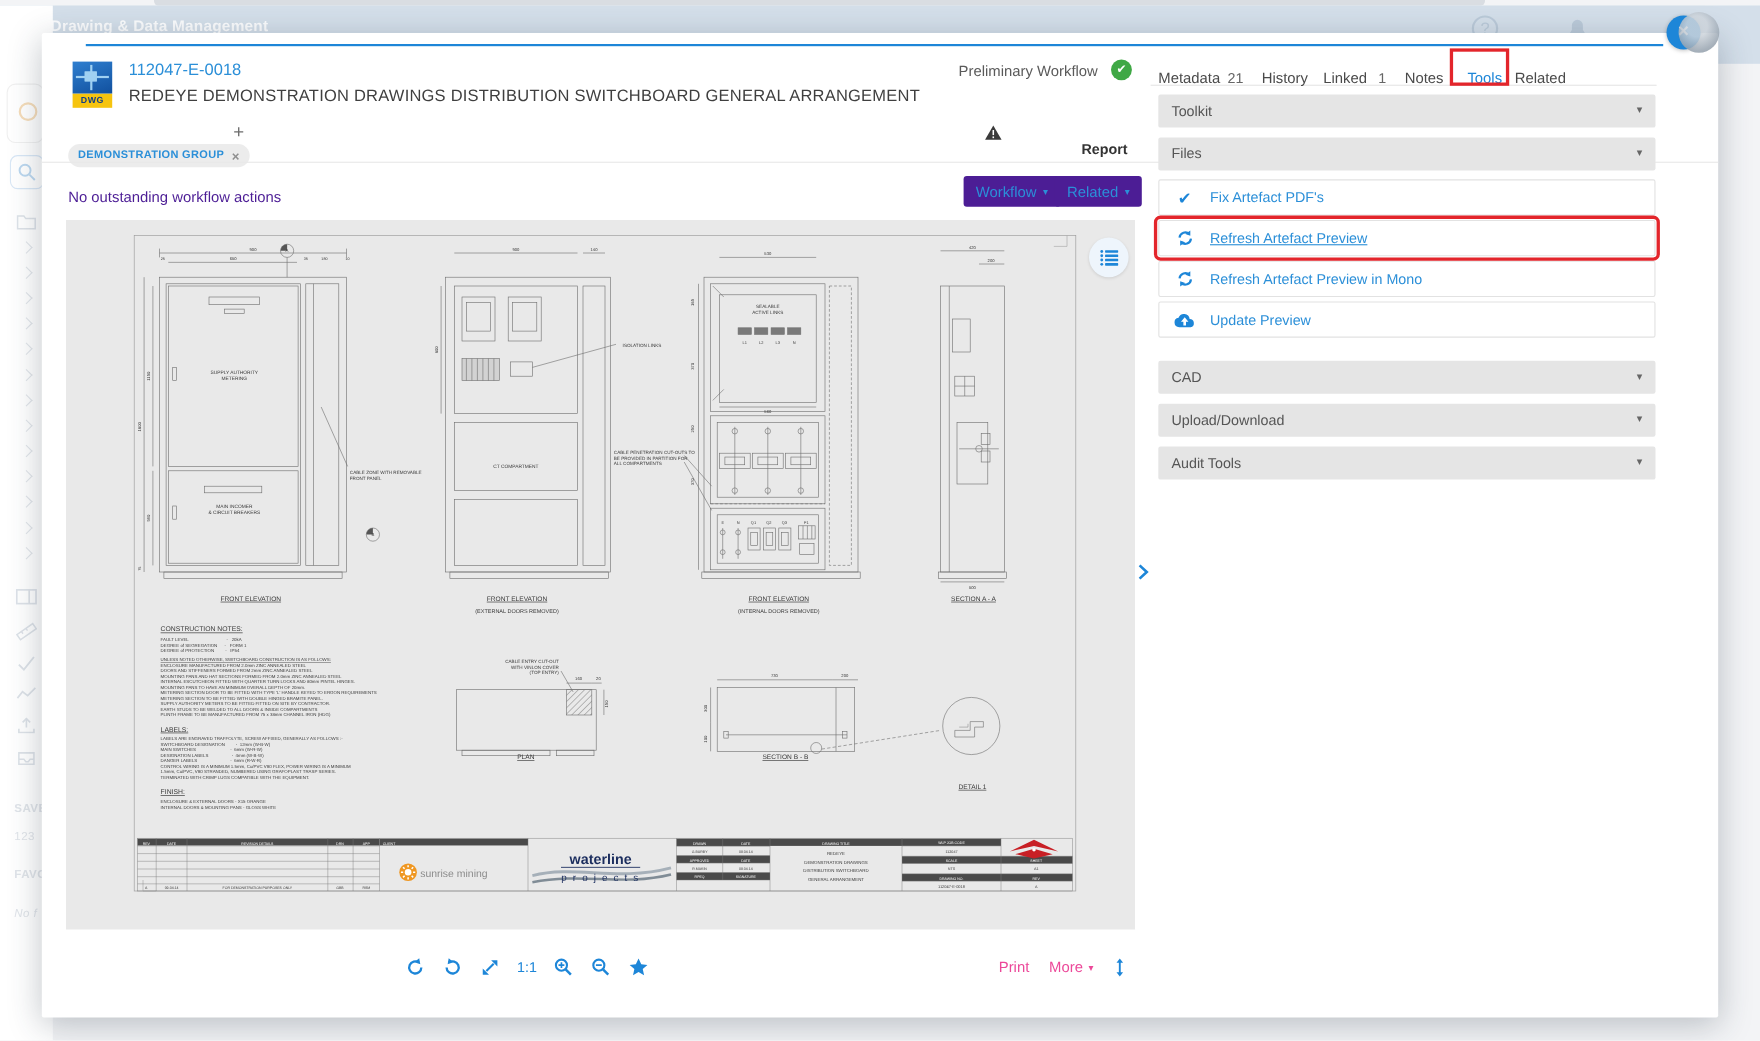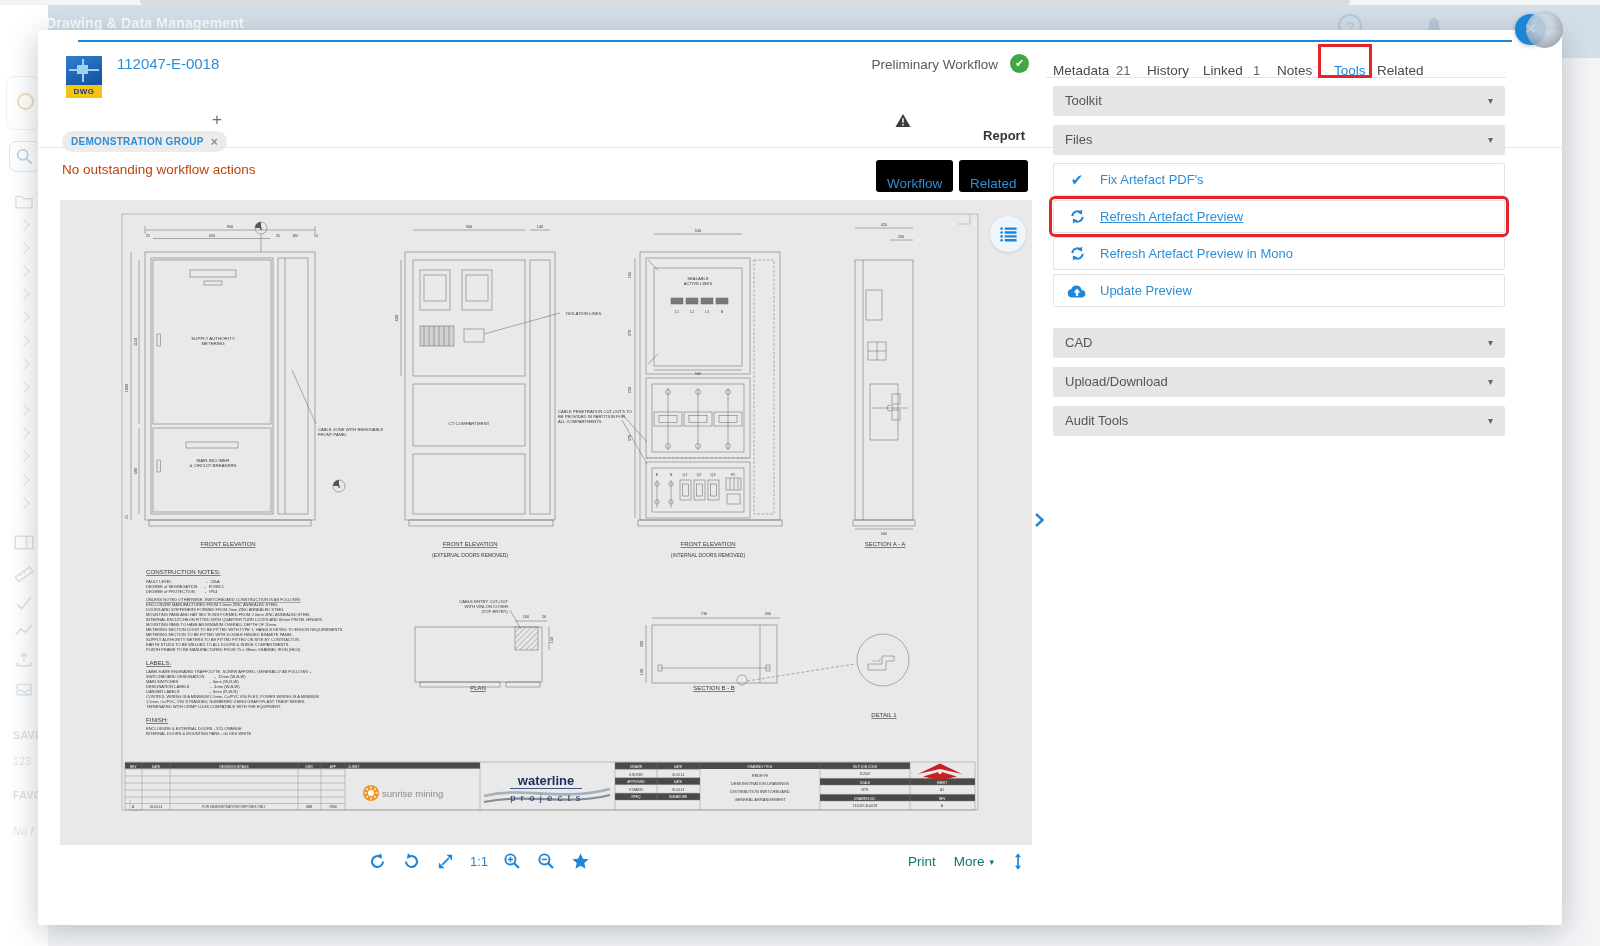--- a/index.html
+++ b/index.html
@@ -43,40 +43,40 @@
   #wf-status { position:absolute; left:660px; top:27px; width:300px; text-align:right; font-size:13.5px; color:#5a5a5a; }
   #wf-badge { position:absolute; left:972px; top:24px; width:19px; height:19px; border-radius:50%; background:#3fa845; color:#fff; font-size:11px; text-align:center; line-height:19px; }
   #report { position:absolute; left:857px; top:83px; width:130px; text-align:right; font-size:13px; color:#333; font-weight:700; cursor:pointer; }
   #report svg { vertical-align:-2px; margin-right:4px; }
   #tag-pill { position:absolute; left:24px; top:81px; height:21px; background:#ececec; border-radius:10.5px; padding:0 9px;
     display:flex; align-items:center; gap:7px; font-size:10px; font-weight:700; color:#2b8fd8; letter-spacing:.3px;margin-top:20px; }
   #tag-pill .x { color:#8f8f8f; font-size:12px; font-weight:700; cursor:pointer; }
   #tag-add { position:absolute; left:174px; top:80px; font-size:17px; color:#6e6e6e; cursor:pointer; }
   
   #wf-bar { position:absolute; left:0; top:117px; width:1524px; border-top:1px solid #e8e8e8; height:53px; }
-  #wf-msg { position:absolute; left:24px; top:14px; font-size:13.5px; color:#c2410c; }
-  .blue-btn { position:absolute; height:28px; background:#000000; border:none; border-radius:3px; color:#2b8fd8;
-    font-size:13.5px; font-family:inherit; display:flex; align-items:center; gap:6px; padding:16px 11px; cursor:pointer;flex-direction:column; }
+  #wf-msg { position:absolute; left:24px; top:24px; font-size:13.5px; color:#4c1d95; }
+  .blue-btn { position:absolute; height:28px; background:#4c1d95; border:none; border-radius:3px; color:#2b8fd8;
+    font-size:13.5px; font-family:inherit; display:flex; align-items:center; gap:6px; padding:4px 11px; cursor:pointer; }
   .blue-btn .caret { font-size:9px; }
   #btn-workflow { left:838px; top:12px; }
   #btn-markup { left:921px; top:12px; }
   
   #preview { position:absolute; left:22px; top:170px; width:972px; height:645px; background:#e9e9e9; overflow:hidden; cursor:grab; }
   #dwg-svg { position:absolute; left:60px; top:12px; }
   #list-btn { position:absolute; left:930px; top:16px; width:36px; height:36px; border-radius:50%; background:#eef5fc;
     display:flex; align-items:center; justify-content:center; cursor:pointer; box-shadow:0 1px 3px rgba(0,0,0,.12); }
   #gutter { position:absolute; left:994px; top:170px; width:14px; height:645px; background:#fff; }
   #gutter svg { position:absolute; left:2px; top:312px; cursor:pointer; }
   
-  #vtoolbar { position:absolute; left:22px; top:815px; width:972px; height:33px; background:#fff; display:flex; align-items:center; }
+  #vtoolbar { position:absolute; left:22px; top:833px; width:972px; height:33px; background:#fff; display:flex; align-items:center; }
   #vtoolbar .ico { margin-right:15px; cursor:pointer; display:flex; align-items:center; }
   #vtoolbar .sp { width:308px; }
   #ratio { color:#1d86d8; font-size:13px; margin-right:15px; cursor:pointer; }
   #vt-right { margin-left:auto; display:flex; align-items:center; gap:18px; padding-right:8px; }
-  #vt-right .txt { color:#0f766e; font-size:13.5px; cursor:pointer; display:flex; align-items:center; gap:5px; }
+  #vt-right .txt { color:#ec4899; font-size:13.5px; cursor:pointer; display:flex; align-items:center; gap:5px; }
   
   #rpanel { position:absolute; left:1008px; top:14px; width:466px; height:866px; }
   #tabs { position:absolute; left:0; top:0; width:460px; height:34px; border-bottom:1px solid #e5e5e5; }
   .tab { position:absolute; top:0; height:34px; line-height:30px; font-size:13.5px; color:#4a4a4a; cursor:pointer;margin-top:12px; }
   .tab .cnt { font-size:13px; color:#666; }
   .tab.active { color:#1d86d8; }
   .red-box { position:absolute; border:3px solid #e3252b; z-index:12; pointer-events:none; }
   #redbox-tab { left:272px; top:0px; width:54px; height:34px; }
   .acc-bar { position:absolute; left:7px; width:452px; height:30px; background:#e5e5e5; border-radius:2px;
     font-size:13px; color:#555; line-height:30px; padding:0 12px; cursor:pointer; }
@@ -188,20 +188,21 @@
 
     <div id="dwg-icon">
       <div class="top">
           <i class="h"></i>
           <i class="v"></i>
           <i class="bx"></i>
         </div>
       <div class="band">DWG</div>
     </div>
     <a id="doc-number">112047-E-0018</a>
+    <div id="doc-title">REDEYE DEMONSTRATION DRAWINGS DISTRIBUTION SWITCHBOARD GENERAL ARRANGEMENT</div>
 
     <div id="wf-status">Preliminary Workflow</div>
     <div id="wf-badge">✔</div>
     <div id="report">
       <svg width="16" height="15" viewBox="0 0 16 15">
           <polygon points="8,1 15.5,14 0.5,14" fill="#3a3a3a"></polygon>
           <rect x="7.3" y="5.2" width="1.4" height="4.6" fill="#fff"></rect>
           <rect x="7.3" y="11" width="1.4" height="1.6" fill="#fff"></rect>
         </svg><span>Report</span>
     </div>

